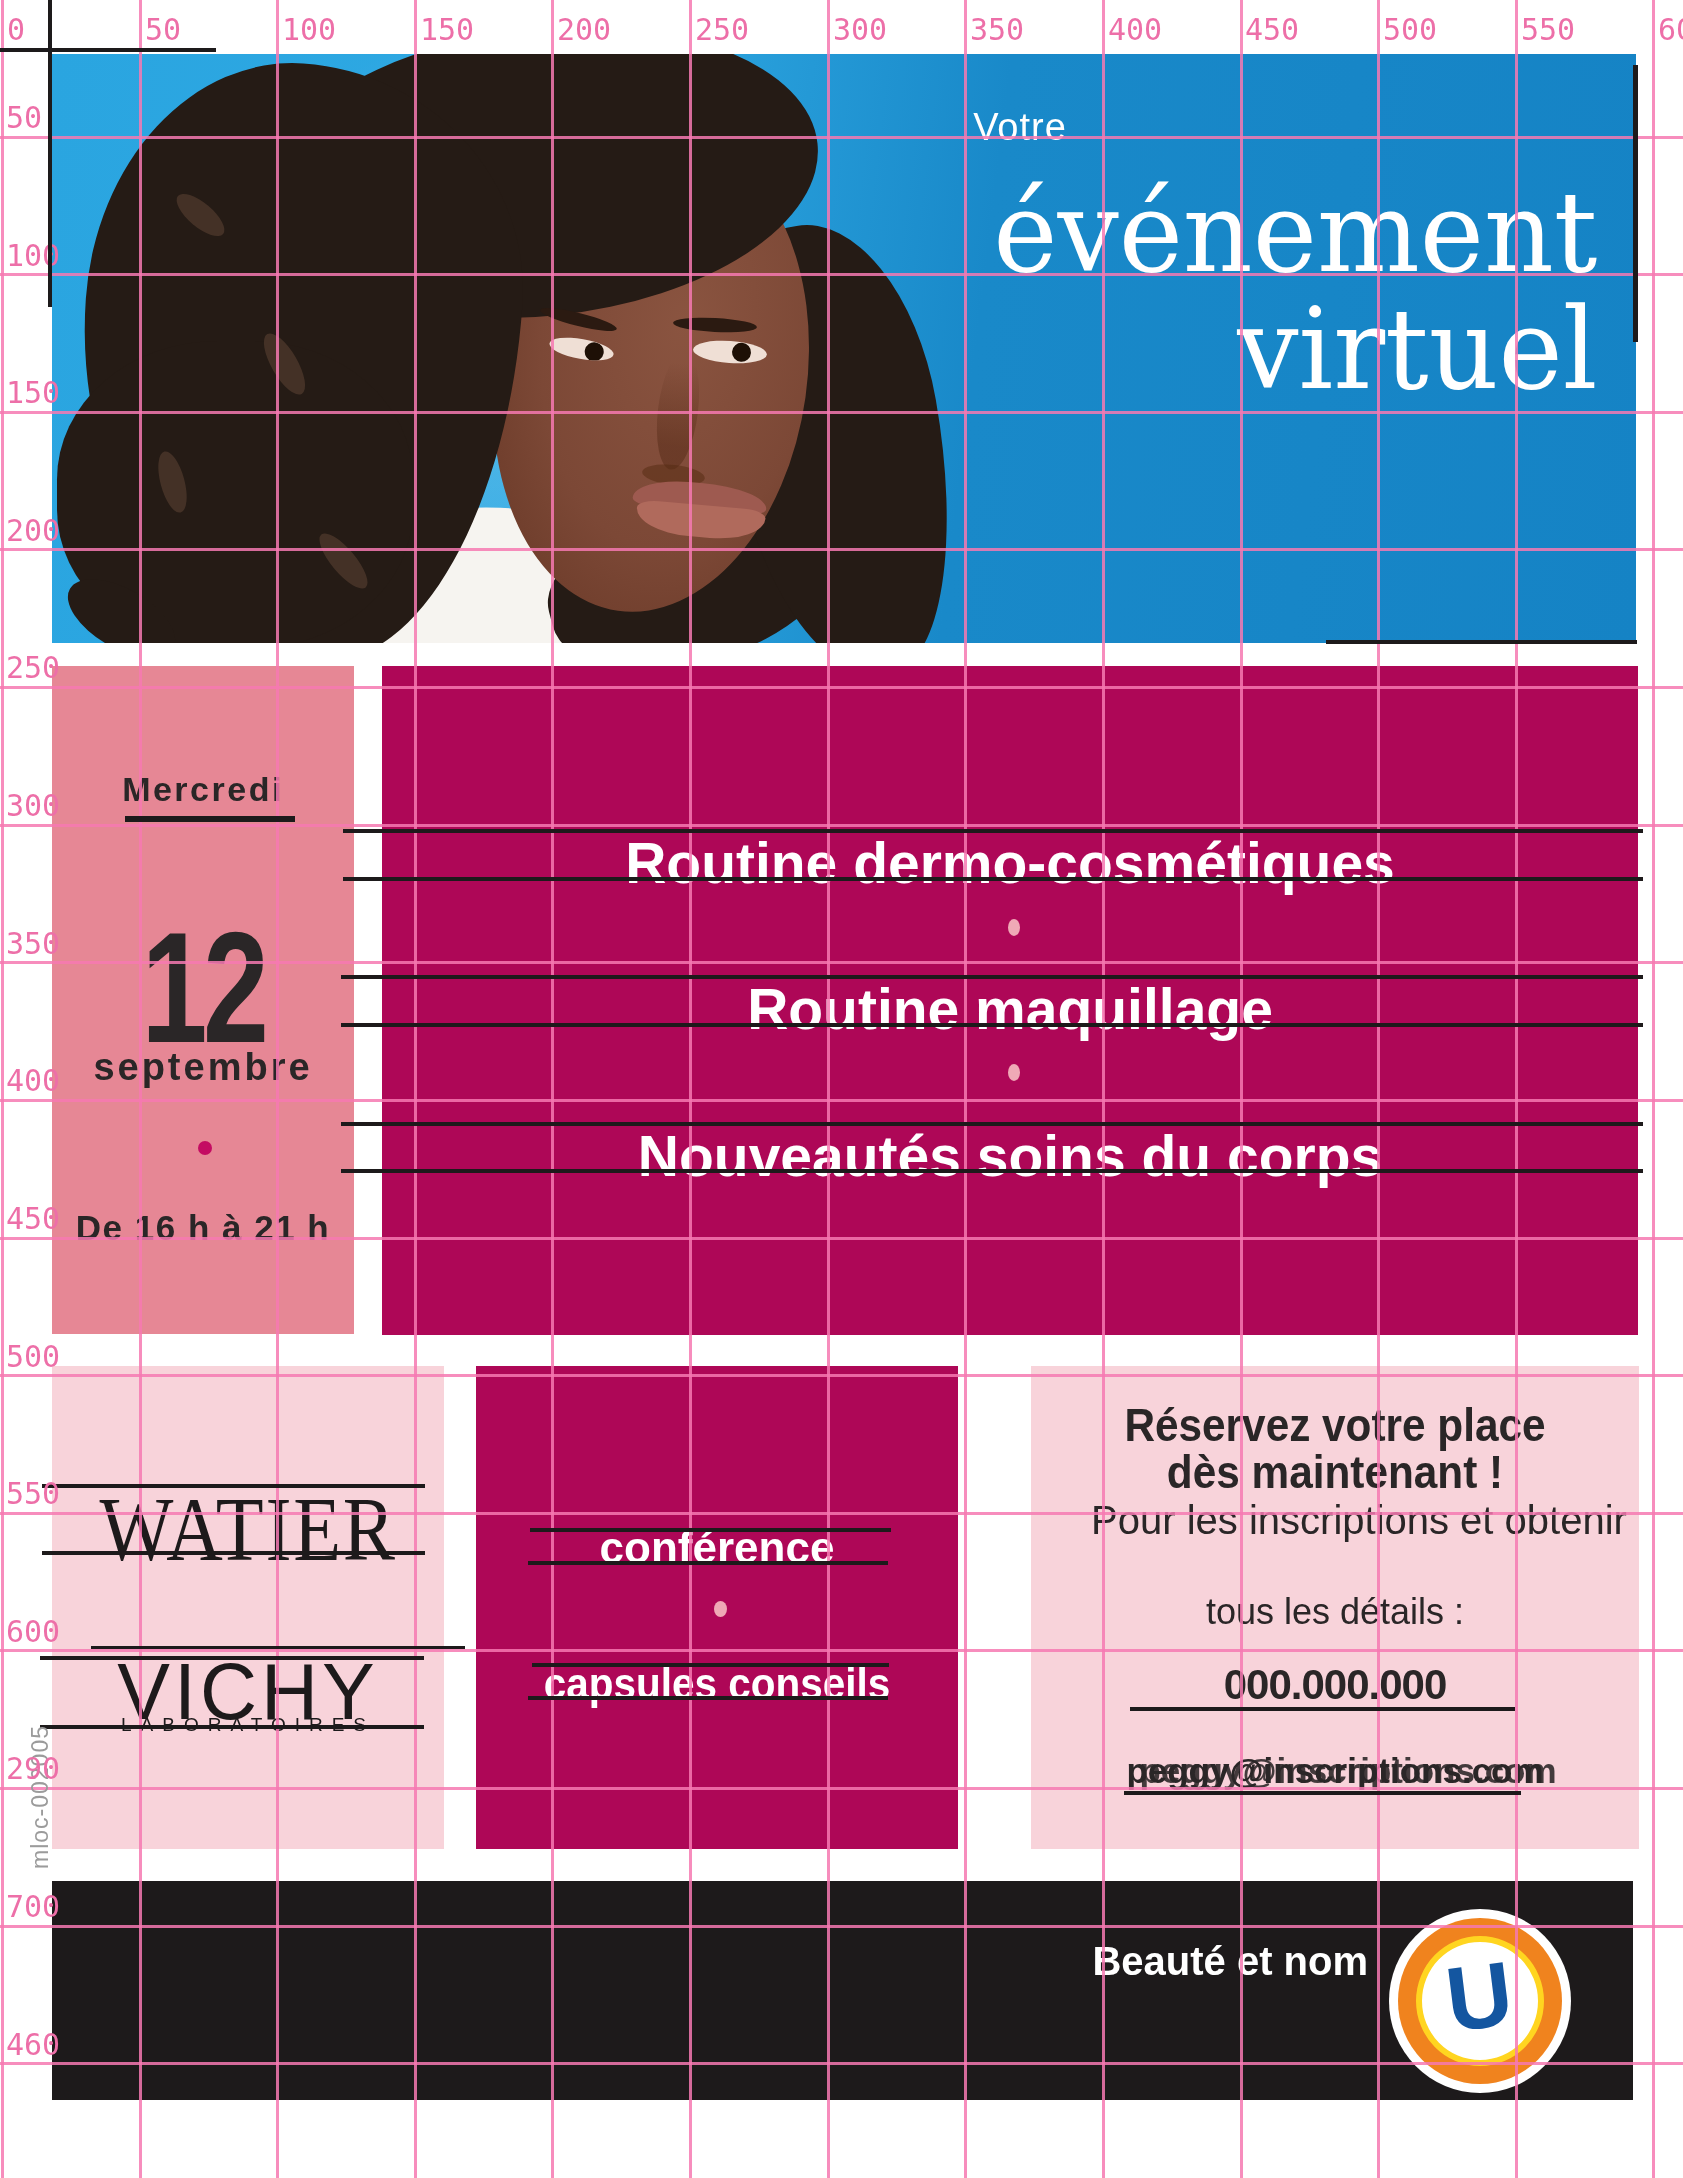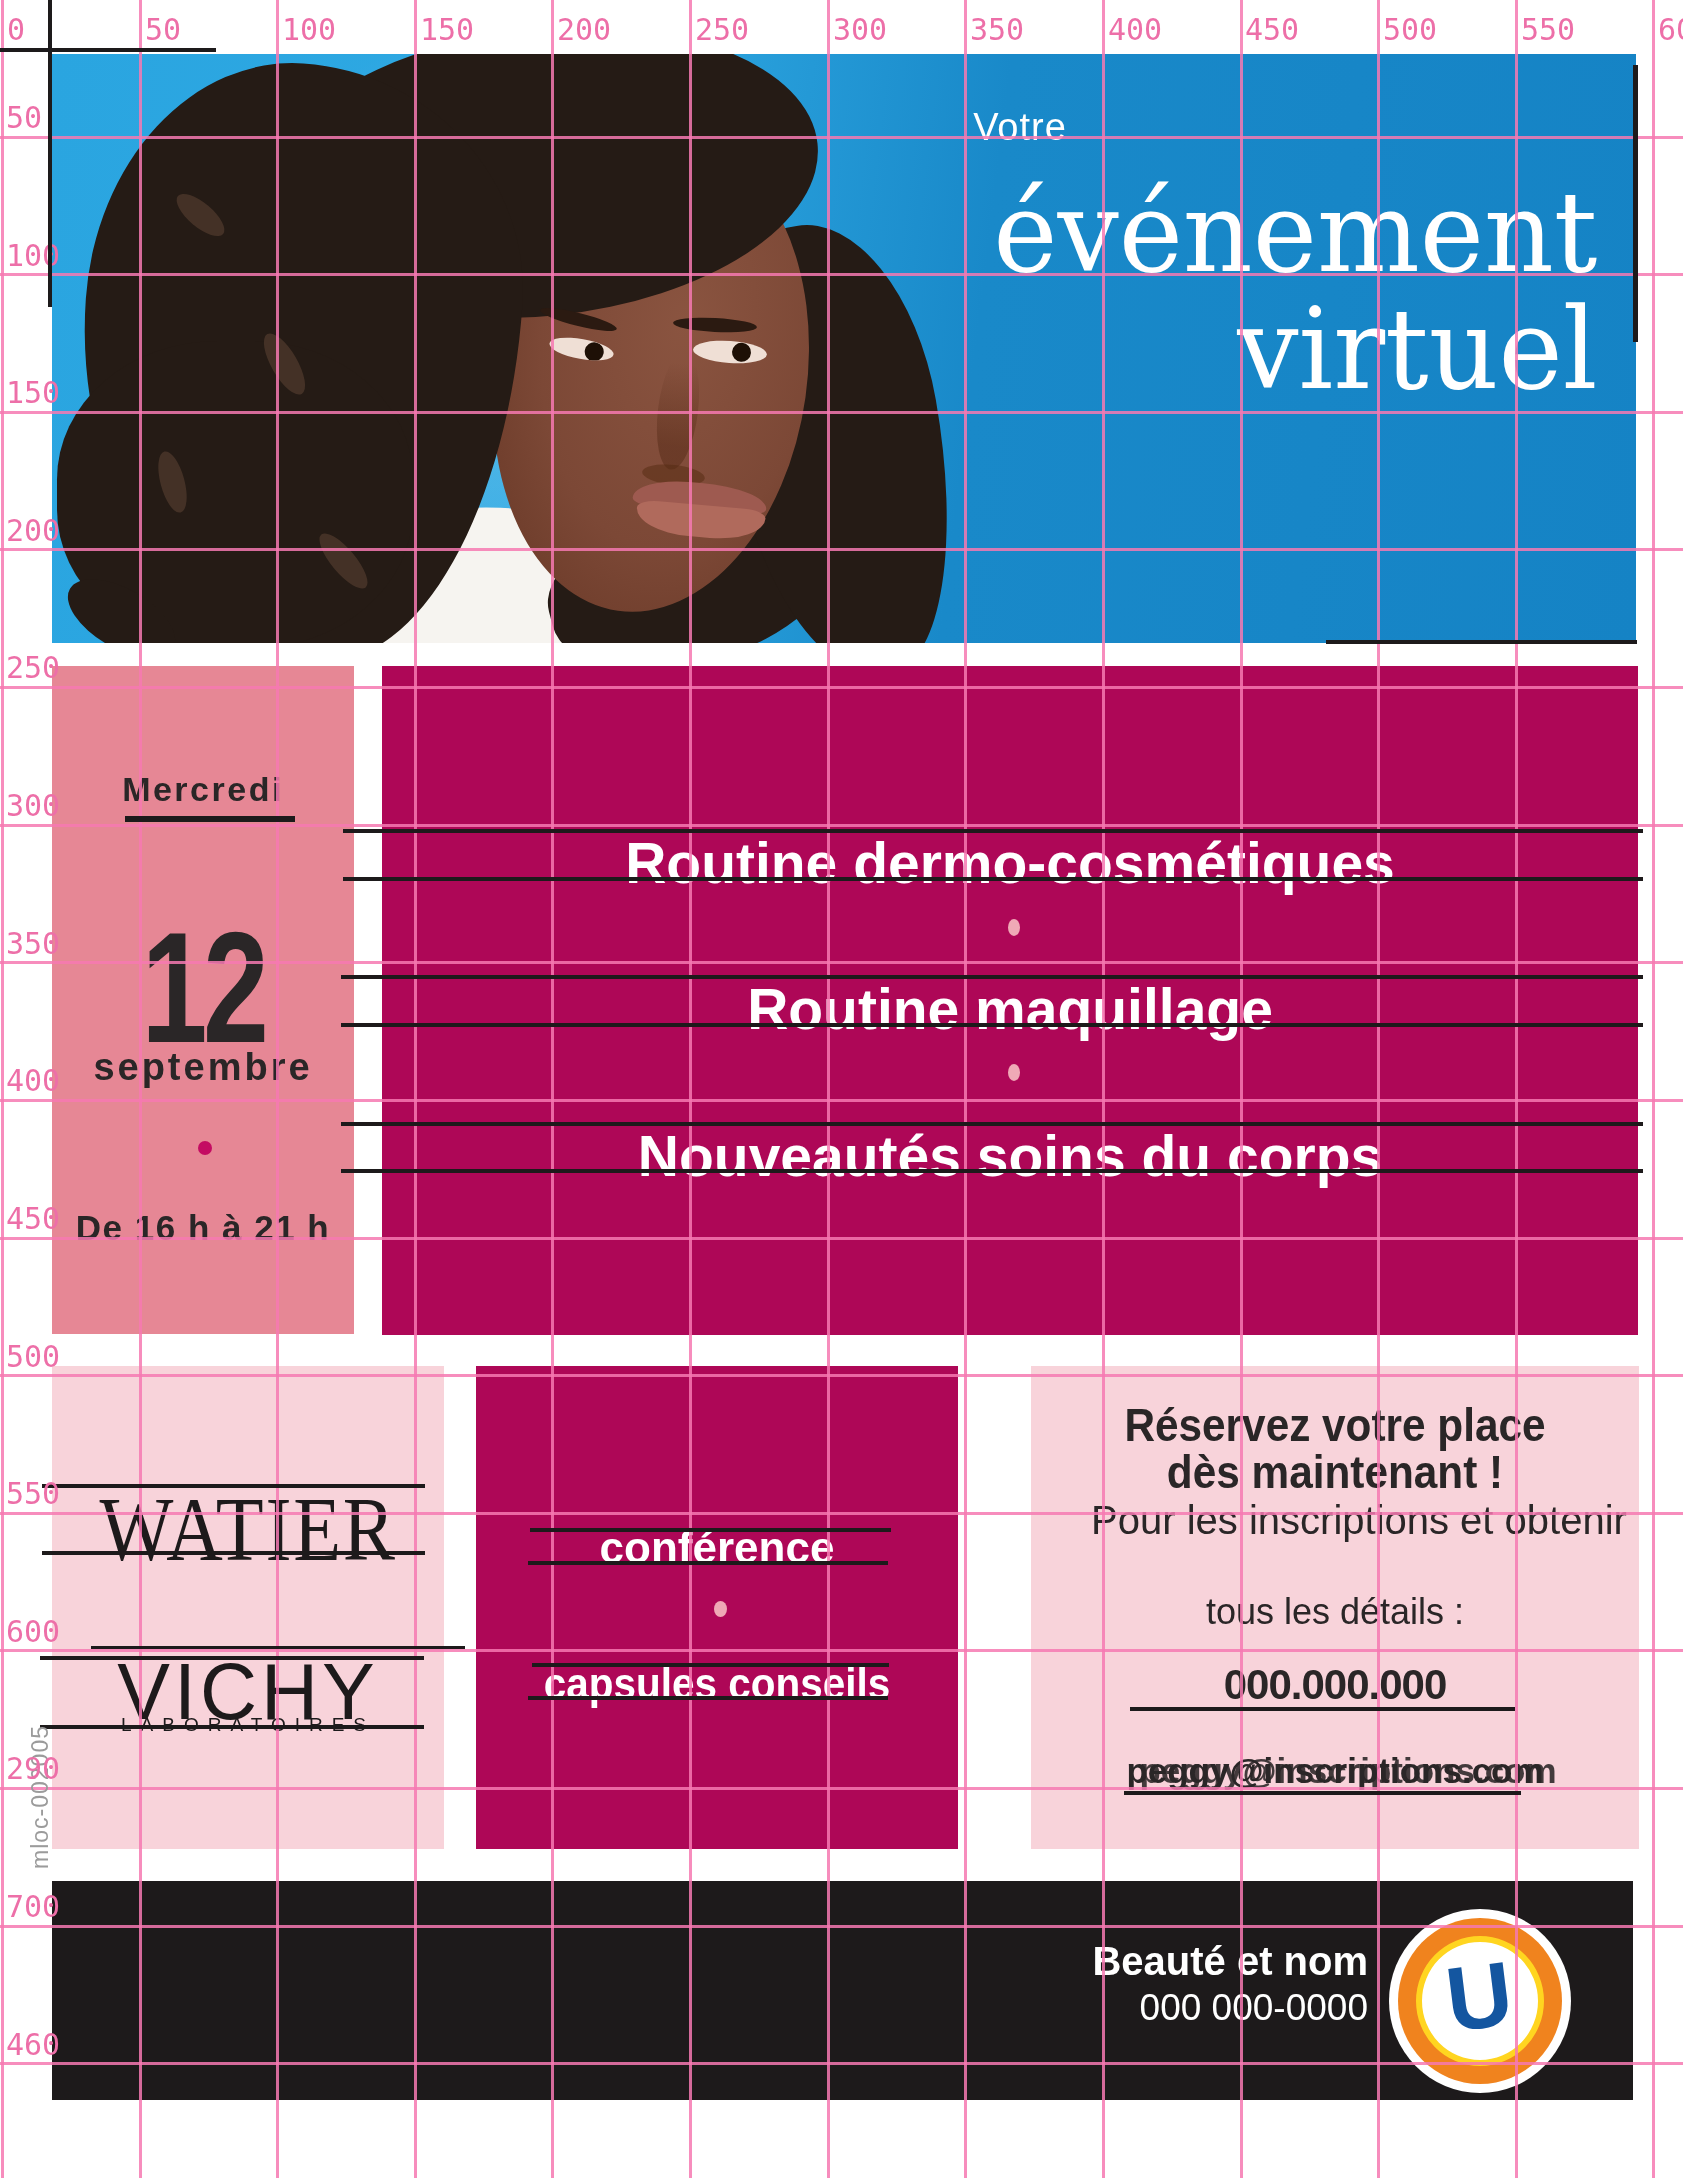--- a/index.html
+++ b/index.html
@@ -177,21 +177,20 @@
 
 <div id="bk-h1" class="abs bk dk nowrap">Réservez votre place</div>
 <div id="bk-h2" class="abs bk dk nowrap">dès maintenant !</div>
 <div id="bk-p1" class="abs bk dk nowrap">Pour les inscriptions et obtenir</div>
 <div id="bk-p2" class="abs bk dk nowrap">tous les détails :</div>
 <div id="bk-phone" class="abs bk dk nowrap">000.000.000</div>
 <div id="bk-email" class="abs bk dk nowrap">peggy@inscriptions.com</div>
 
 <div id="footer-text" class="abs">
   <div class="fname nowrap">Beauté et nom</div>
-  <div class="fphone nowrap">000 000-0000</div>
 </div>
 <div id="ulogo" class="abs">
   <div class="orange"></div>
   <div class="inner">
     <span class="uletter">U</span>
   </div>
 </div>
 
 <div id="slug" class="abs nowrap">mloc-002005</div>
 

